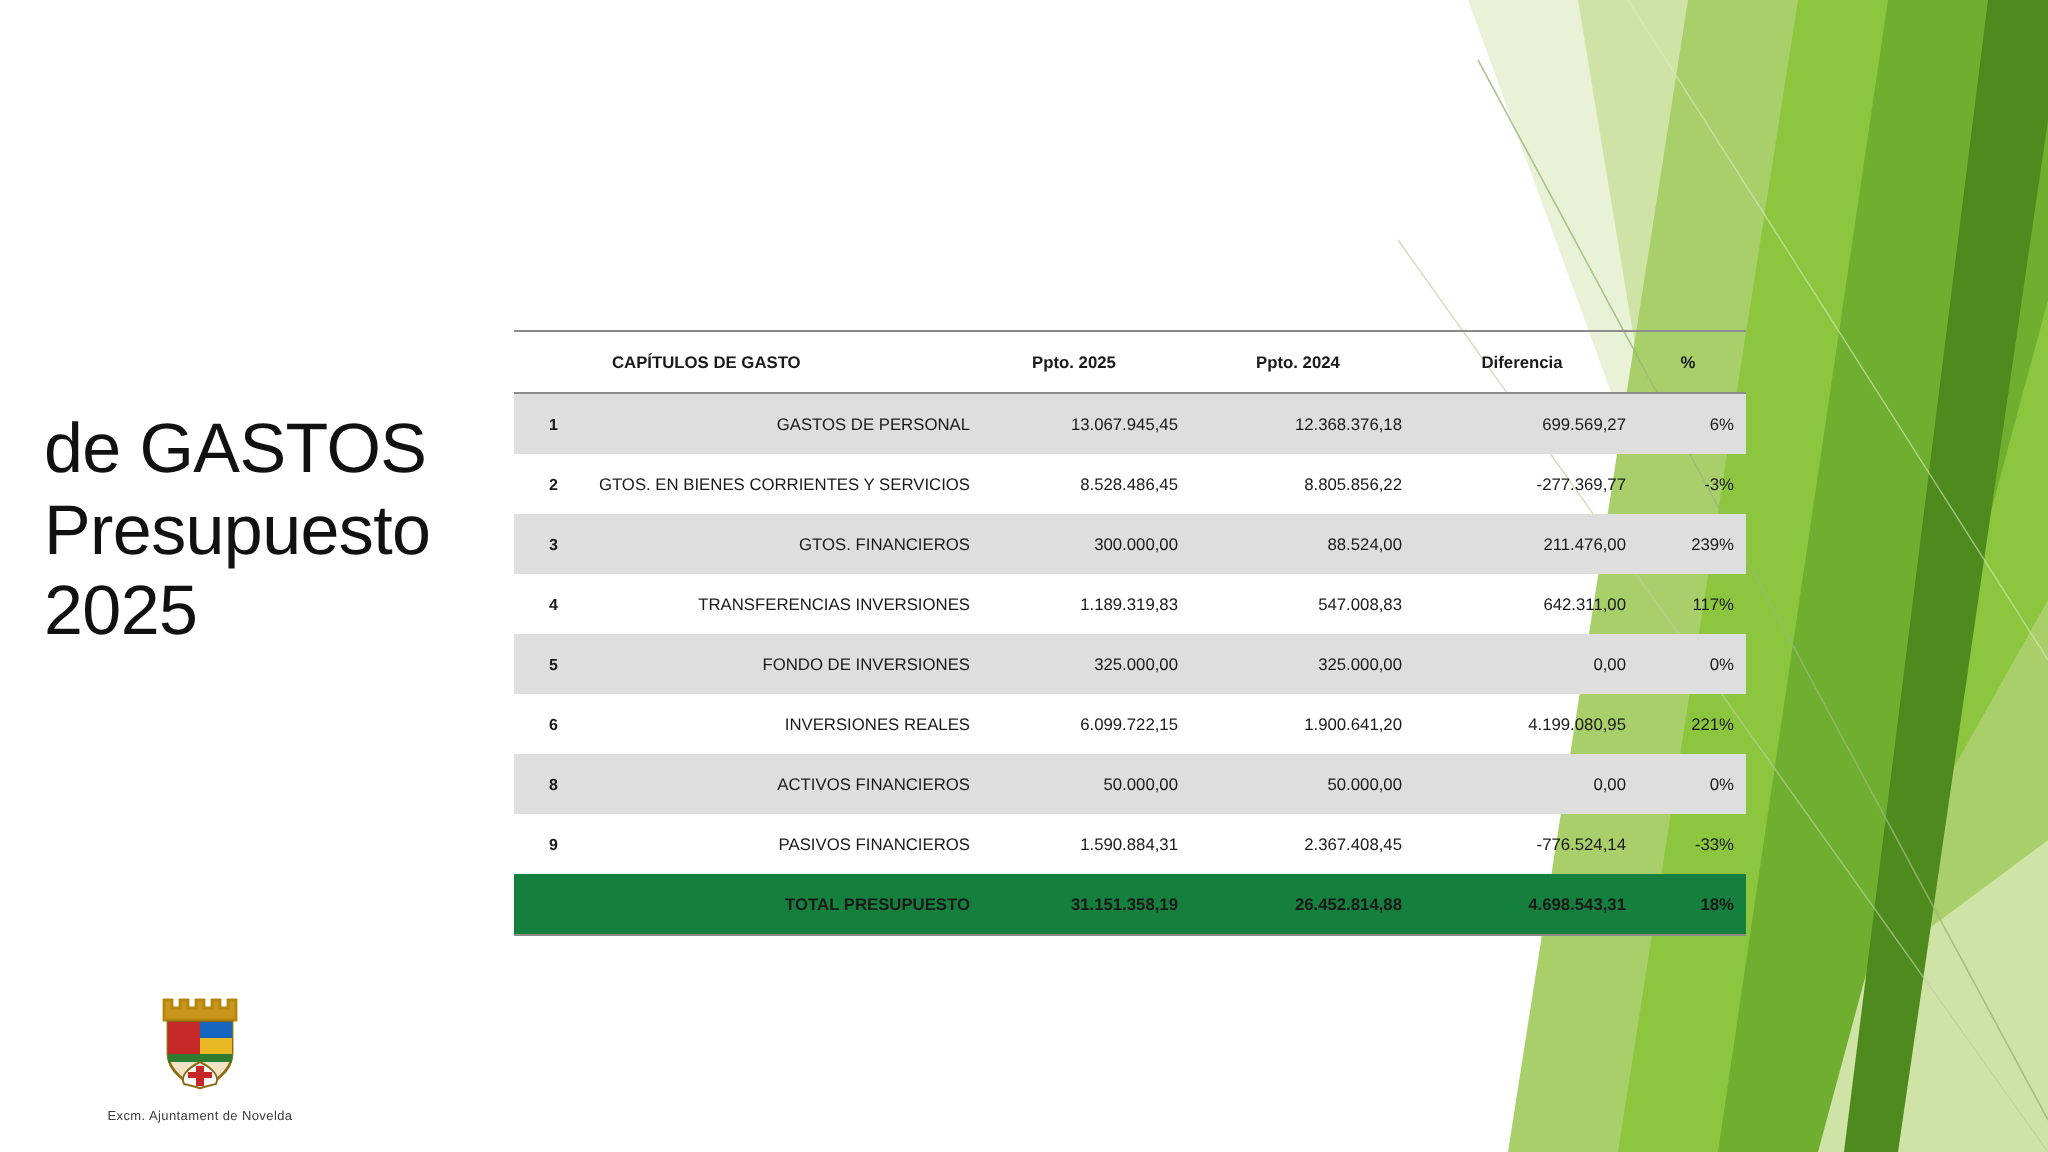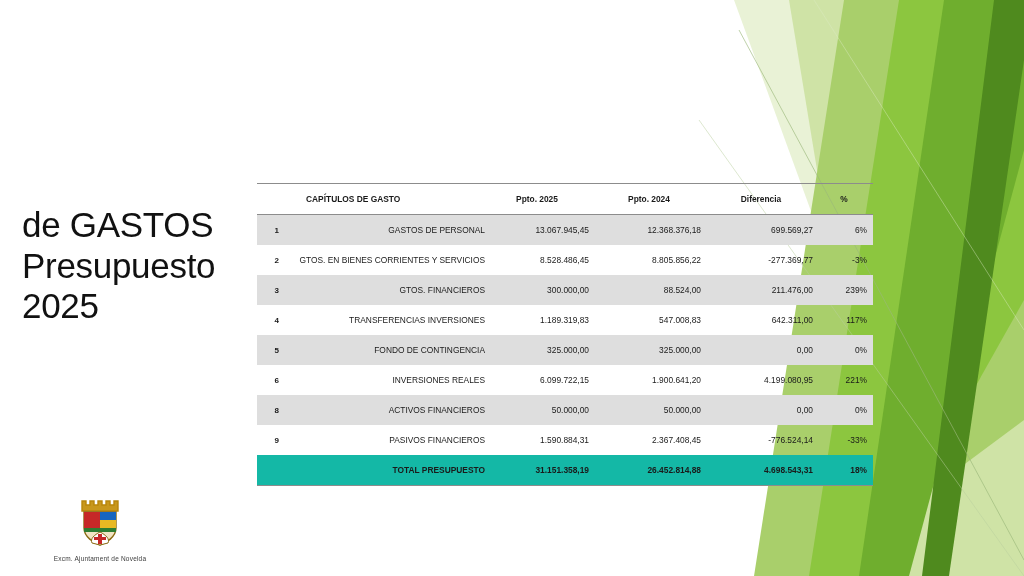--- a/index.html
+++ b/index.html
@@ -54,21 +54,21 @@
     font-size: 6.5px;
     color: #3b3b3b;
     margin-top: 2px;
     letter-spacing: 0.2px;
   }
 
   
   .table-wrap {
     position: absolute;
     left: 257px;
-    top: 153px;
+    top: 135px;
     width: 616px;
   }
   table.budget {
     border-collapse: collapse;
     width: 100%;
     font-size: 8.4px;
     color: #1a1a1a;
   }
   table.budget td, table.budget th {
     padding: 0;
@@ -106,21 +106,21 @@
   }
   .row-head .c-name,
   .row-head .c-val,
   .row-head .c-pct {
     text-align: center;
   }
   .row-head .c-name { text-align: left; padding-left: 24px !important; }
   .shaded td { background: #dedede; }
   .row-total td {
     font-weight: bold;
-    background: #14b8a6;
+    background: #15803d;
     border-bottom: 1px solid #8c8c8c;
     height: 26px;
   }
   .row-total .c-name { padding-left: 24px !important; }
   .spacer-row td { height: 5px; border: none; background: transparent; }
 </style>
 </head>
 <body>
 
 <div class="slide">
@@ -203,21 +203,21 @@
           <tr>
             <td class="c-num">4</td>
             <td class="c-name">TRANSFERENCIAS INVERSIONES</td>
             <td class="c-val">1.189.319,83</td>
             <td class="c-val">547.008,83</td>
             <td class="c-val">642.311,00</td>
             <td class="c-pct">117%</td>
           </tr>
           <tr class="shaded">
             <td class="c-num">5</td>
-            <td class="c-name">FONDO DE CONTINGENCIA</td>
+            <td class="c-name">FONDO DE INVERSIONES</td>
             <td class="c-val">325.000,00</td>
             <td class="c-val">325.000,00</td>
             <td class="c-val">0,00</td>
             <td class="c-pct">0%</td>
           </tr>
           <tr>
             <td class="c-num">6</td>
             <td class="c-name">INVERSIONES REALES</td>
             <td class="c-val">6.099.722,15</td>
             <td class="c-val">1.900.641,20</td>

